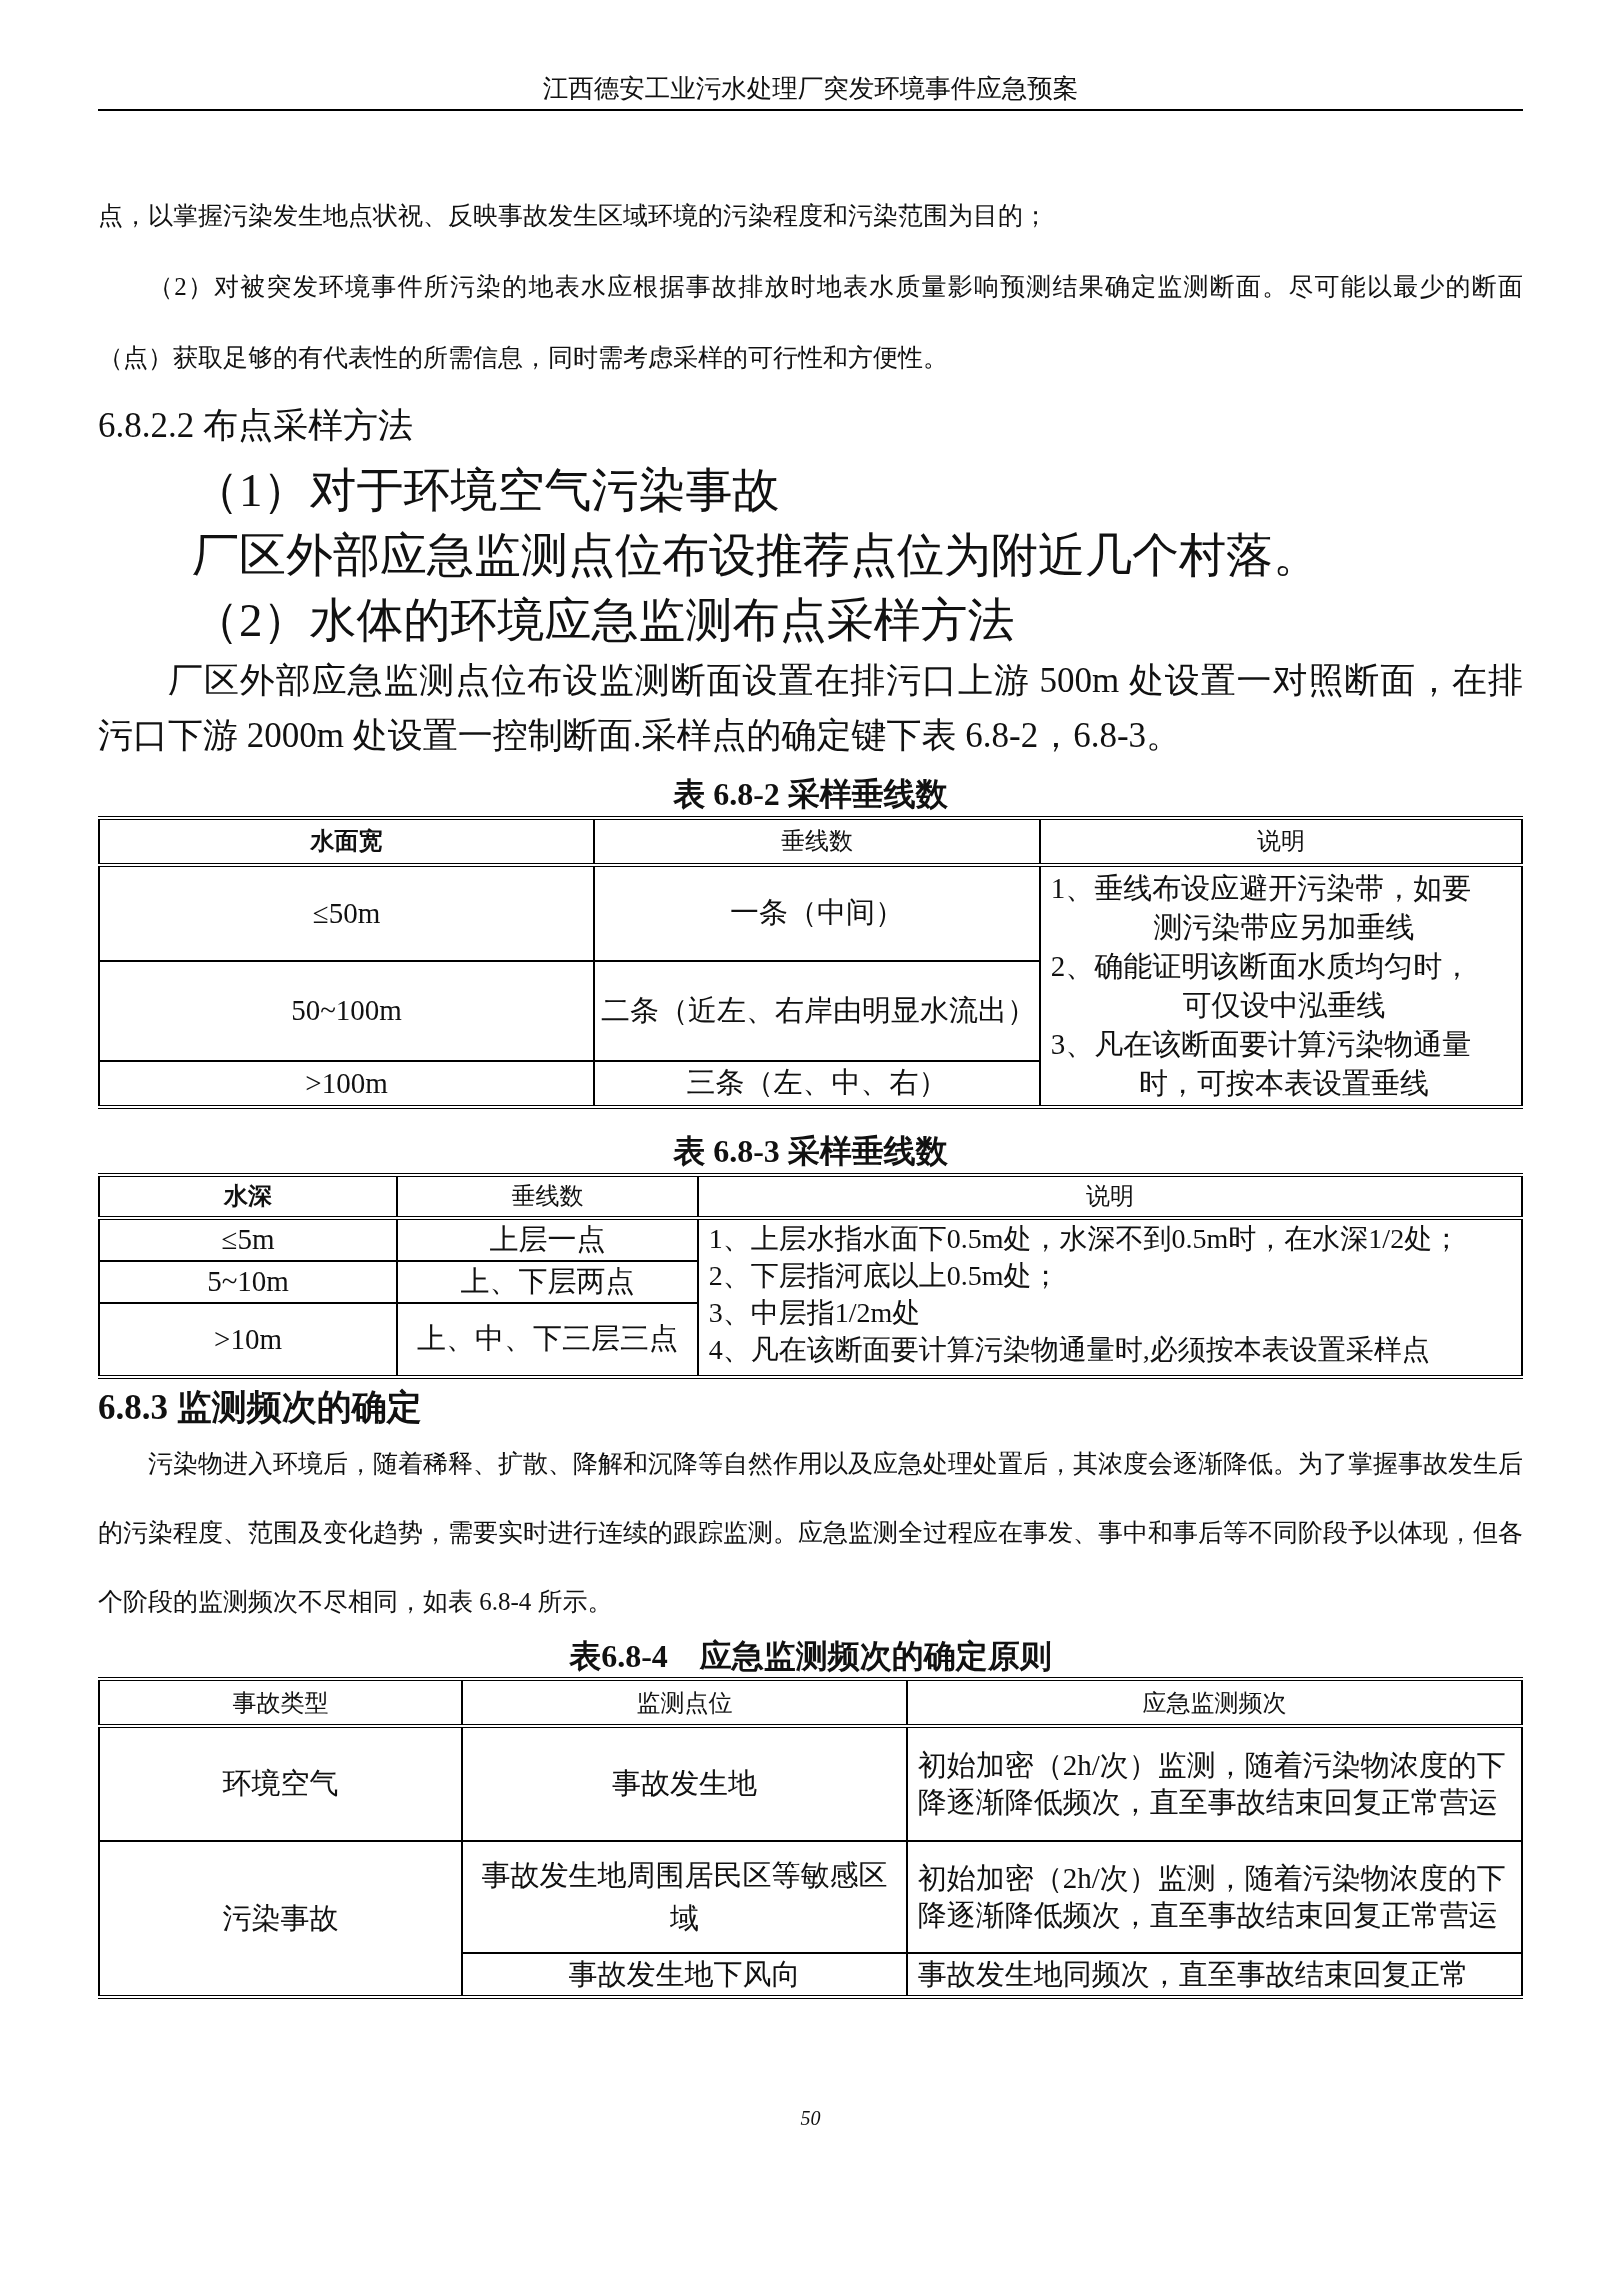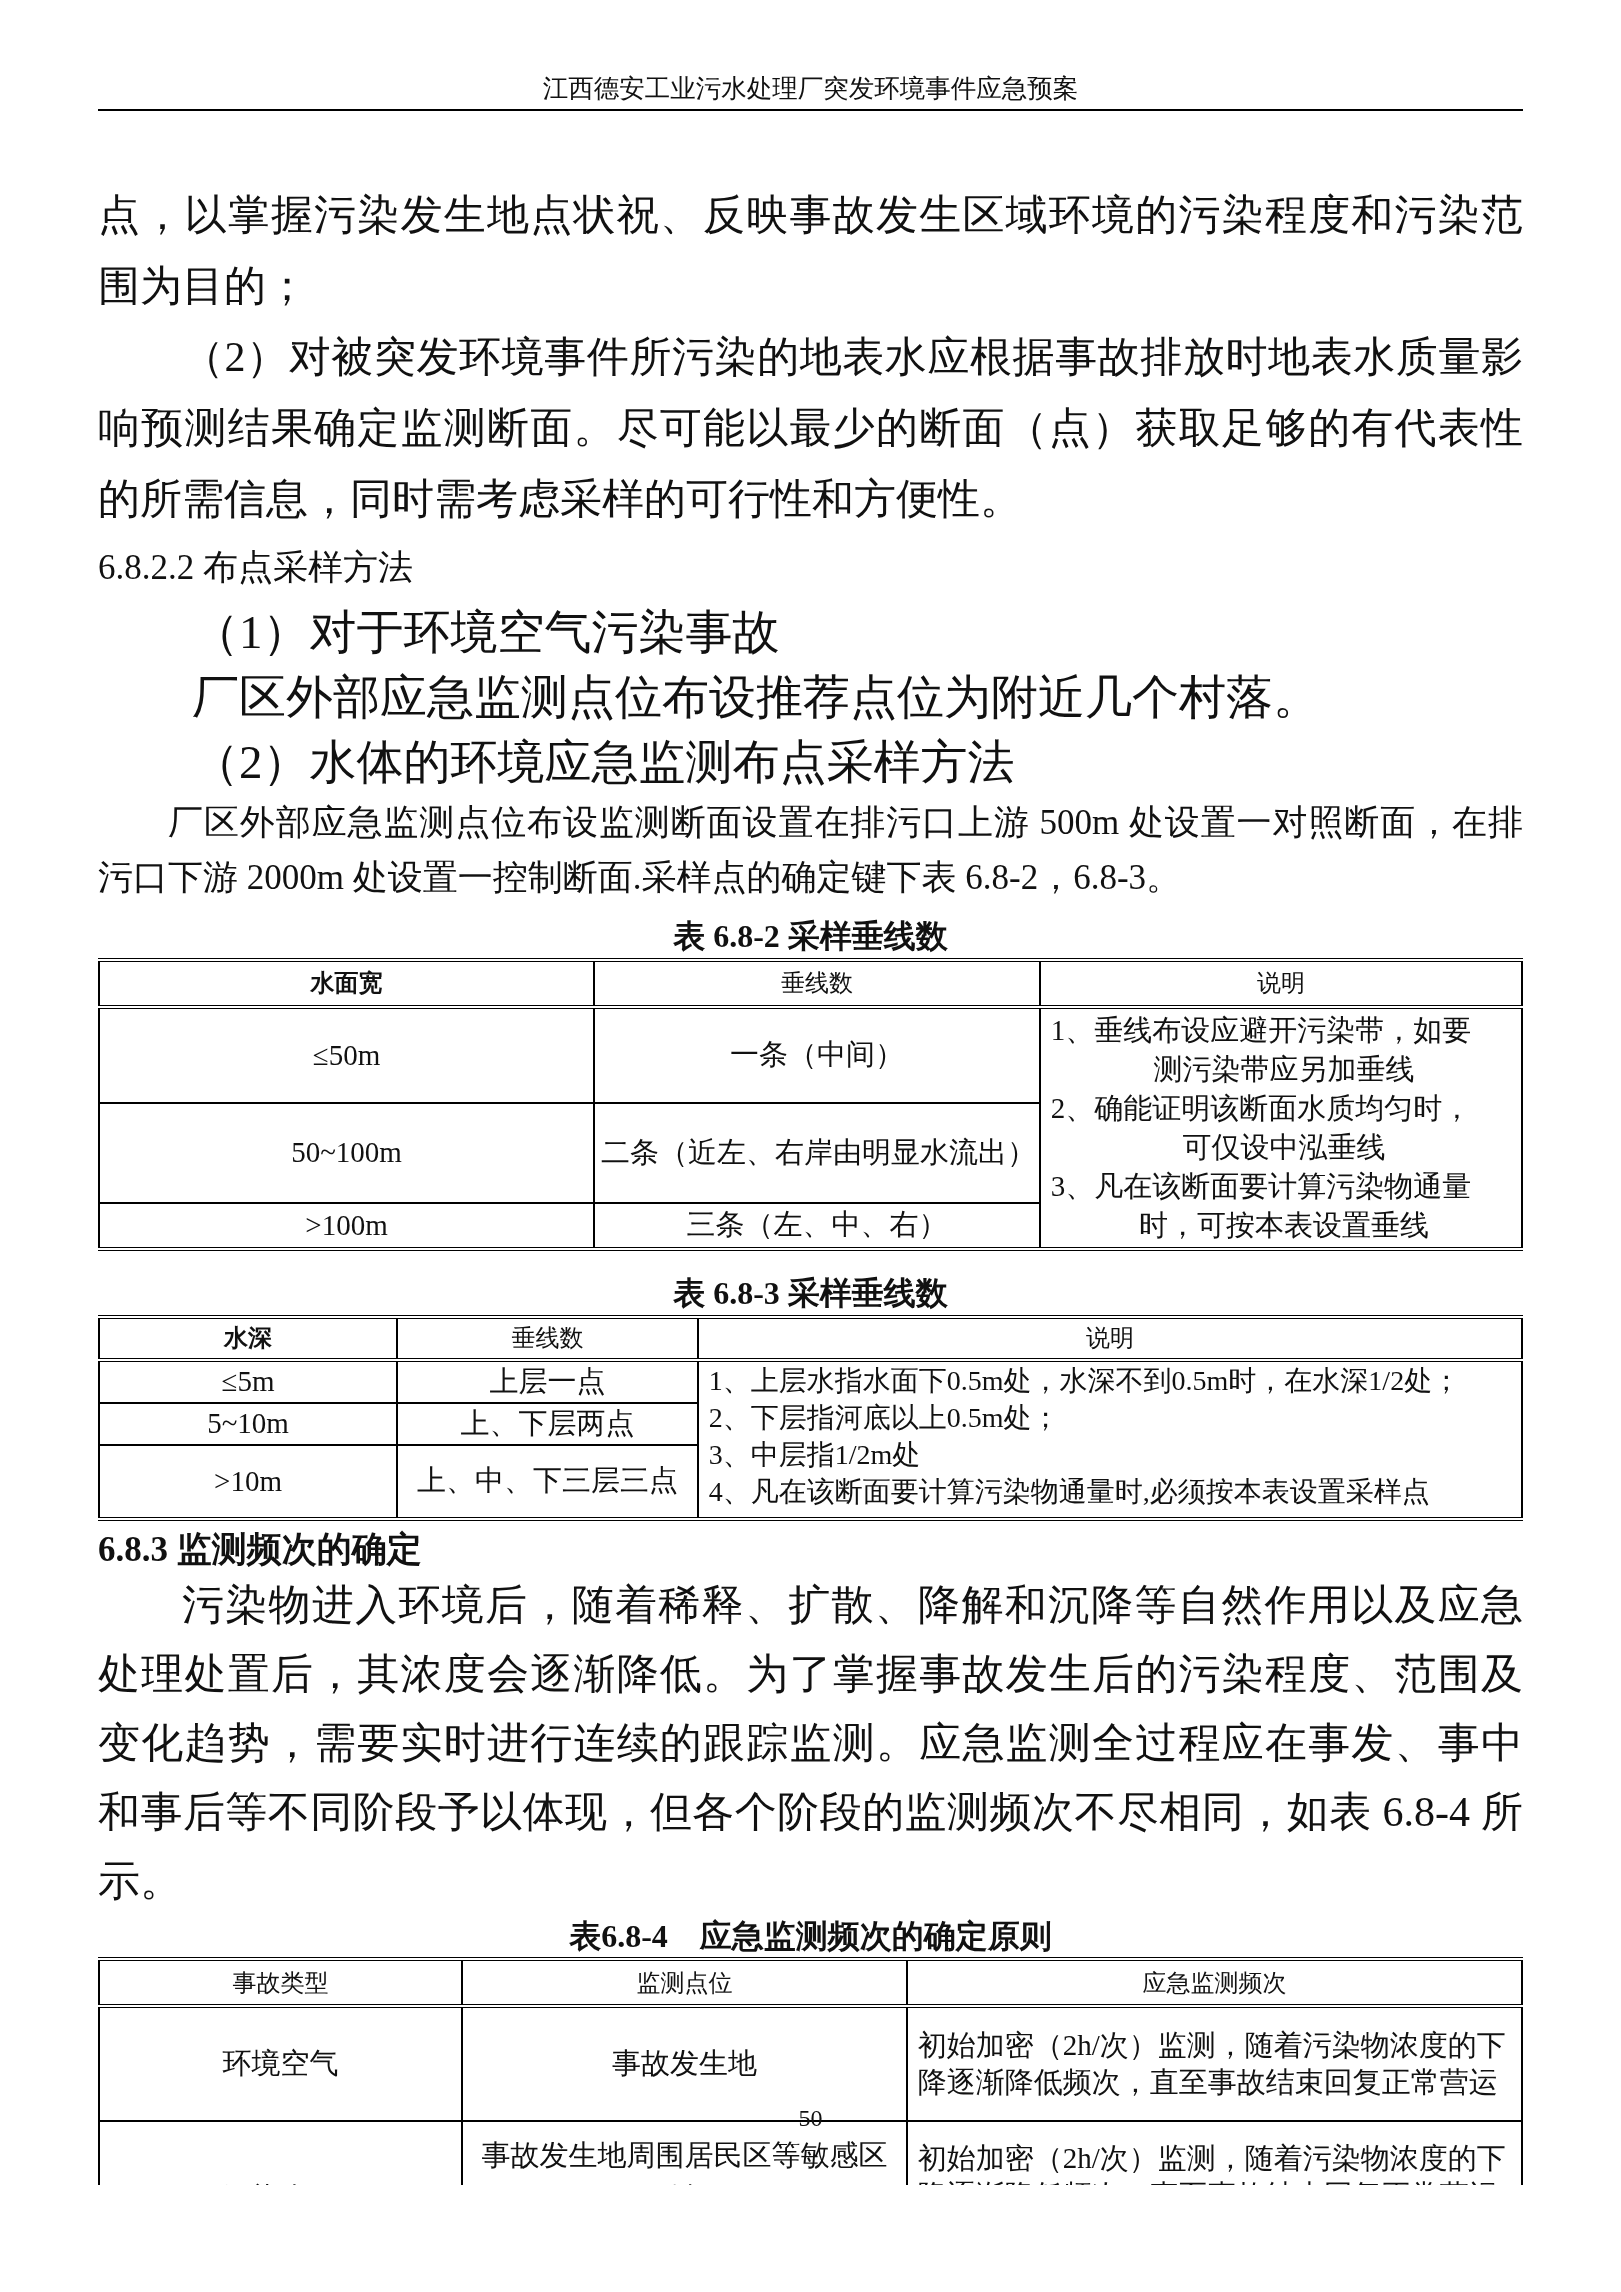--- a/index.html
+++ b/index.html
@@ -13,21 +13,21 @@
   
   .doc-header{
     margin:74px 98px 0 98px;
     text-align:center;
     font-size:25.5px;line-height:29px;
     padding-bottom:5.9px;
     border-bottom:2.9px solid #000;
   }
   .content{margin:0 98px;}
   p{margin:0;}
-  .p-body{font-size:42px;line-height:71px;text-align:justify;}
+  .p-body{font-size:25px;line-height:71px;text-align:justify;}
   .first-para{margin-top:69px;}
   .indent{text-indent:2em;}
   .p-sub{font-size:47px;line-height:65px;}
   .p-tight{font-size:35px;line-height:55px;text-align:justify;}
   .p5{line-height:69px;}
   .h-sub{font-size:35px;font-weight:normal;line-height:65px;}
   .h-bold{font-size:35px;font-weight:bold;line-height:43px;margin-top:7.8px;}
   .tbl-title{font-size:32px;font-weight:bold;text-align:center;line-height:43px;white-space:nowrap;}
   .t2-title{margin-top:9.8px;}
   .t3-title{margin-top:21px;}
@@ -62,21 +62,21 @@
   .t3-note{font-size:28px;line-height:37px;white-space:nowrap;}
   
   .t4-r1 td{height:112px;}
   .t4-r2a td{height:110px;}
   .t4-r2b td{height:41px;}
   td.freq{text-align:left;font-size:29px;line-height:37px;padding:0 5.9px 0 9.8px;}
   .pt2{line-height:43px;}
   
   .footer{
     position:absolute;top:2103px;left:0;right:0;
-    text-align:center;font-size:24px;line-height:31px;
+    text-align:center;font-size:20px;line-height:31px;font-style:italic;
   }
 </style>
 </head>
 <body>
 
 <div class="page">
 
   <div class="doc-header">
     <span>江西德安工业污水处理厂突发环境事件应急预案</span>
   </div>

